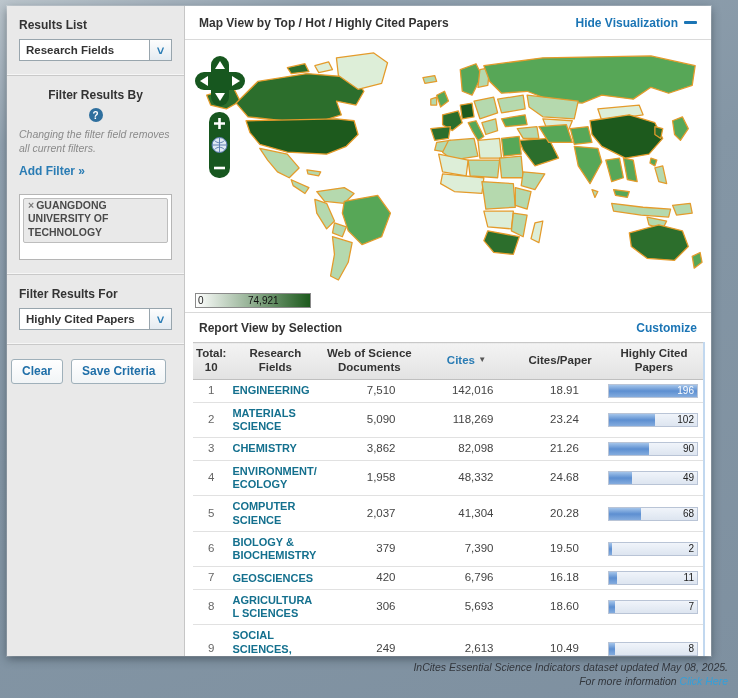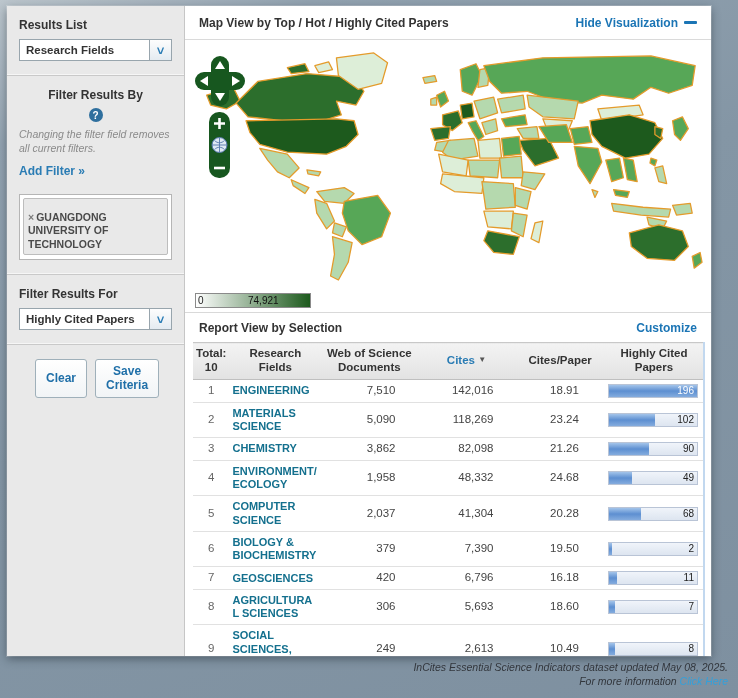--- a/index.html
+++ b/index.html
@@ -20,23 +20,23 @@
   .sb-label { font-size:12px; font-weight:bold; color:#333; margin-bottom:7px; }
   .selectbox { height:22px; background:#fff; border:1px solid #98a5ad; display:flex; align-items:stretch; cursor:pointer; }
   .selectbox .sel-txt { flex:1; font-size:11.5px; font-weight:bold; color:#333; padding:4px 6px 0 6px; white-space:nowrap; overflow:hidden; }
   .selectbox .sel-arrow { width:22px; border-left:1px solid #98a5ad; background:linear-gradient(#fdfdfd,#e4ebf1); color:#2a7cb4; font-size:13px; font-weight:bold; display:flex; align-items:center; justify-content:center; }
   .filter-title { display:flex; align-items:center; gap:6px; margin-bottom:6px;flex-direction:column; }
   .filter-title .t { font-size:12px; font-weight:bold; color:#333; }
   .qmark { width:14px; height:14px; border-radius:50%; background:#2e6f9e; color:#fff; font-size:10px; font-weight:bold; display:flex; align-items:center; justify-content:center; }
   .filter-note { font-size:10.5px; font-style:italic; color:#8a8a8a; line-height:1.3; margin-bottom:6px; }
   .add-filter { font-size:12px; font-weight:bold; color:#2a7cb4; text-decoration:none; display:inline-block; margin-bottom:16px; cursor:pointer; }
   .tagbox { background:#fff; border:1px solid #b5b5b5; height:66px; padding:3px; overflow:hidden; }
-  .tag { display:inline-block; background:#e9e9e9; border:1px solid #bdbdbd; border-radius:2px; padding:12px 5px 3px 4px; font-size:10.5px; font-weight:bold; color:#4a4a4a; line-height:1.25; max-width:100%; }
+  .tag { display:inline-block; background:#e9e9e9; border:1px solid #bdbdbd; border-radius:2px; padding:0 5px 3px 4px; font-size:10.5px; font-weight:bold; color:#4a4a4a; line-height:1.25; max-width:100%; }
   .tag .x { color:#7a7a7a; margin-right:2px; font-weight:bold; cursor:pointer; }
-  .btnrow { padding:14px 28px; display:flex; gap:8px; }
+  .btnrow { padding:14px 4px; display:flex; gap:8px; }
   .btn { background:linear-gradient(#ffffff,#f1f4f6); border:1px solid #9fb0ba; border-radius:3px; padding:4px 10px 5px; font-size:12px; font-weight:bold; color:#1f6fa8; cursor:pointer; font-family:inherit; }
   
   .main { flex:1; background:#fff; display:flex; flex-direction:column; position:relative; overflow:hidden; }
   .map-header { height:34px; flex:none; display:flex; align-items:center; padding:0 14px; border-bottom:1px solid #dadada; }
   .map-title { font-size:12px; font-weight:bold; color:#333; flex:1; }
   .hide-link { font-size:12px; font-weight:bold; color:#1b75b5; cursor:pointer; display:flex; align-items:center; gap:6px; }
   .hide-link .minus { width:13px; height:3px; background:#1b75b5; border-radius:1px; }
   .map-body { height:272px; flex:none; position:relative; }
   .map-svg { position:absolute; left:4px; top:4px; }
   .map-controls { position:absolute; left:10px; top:16px; }

